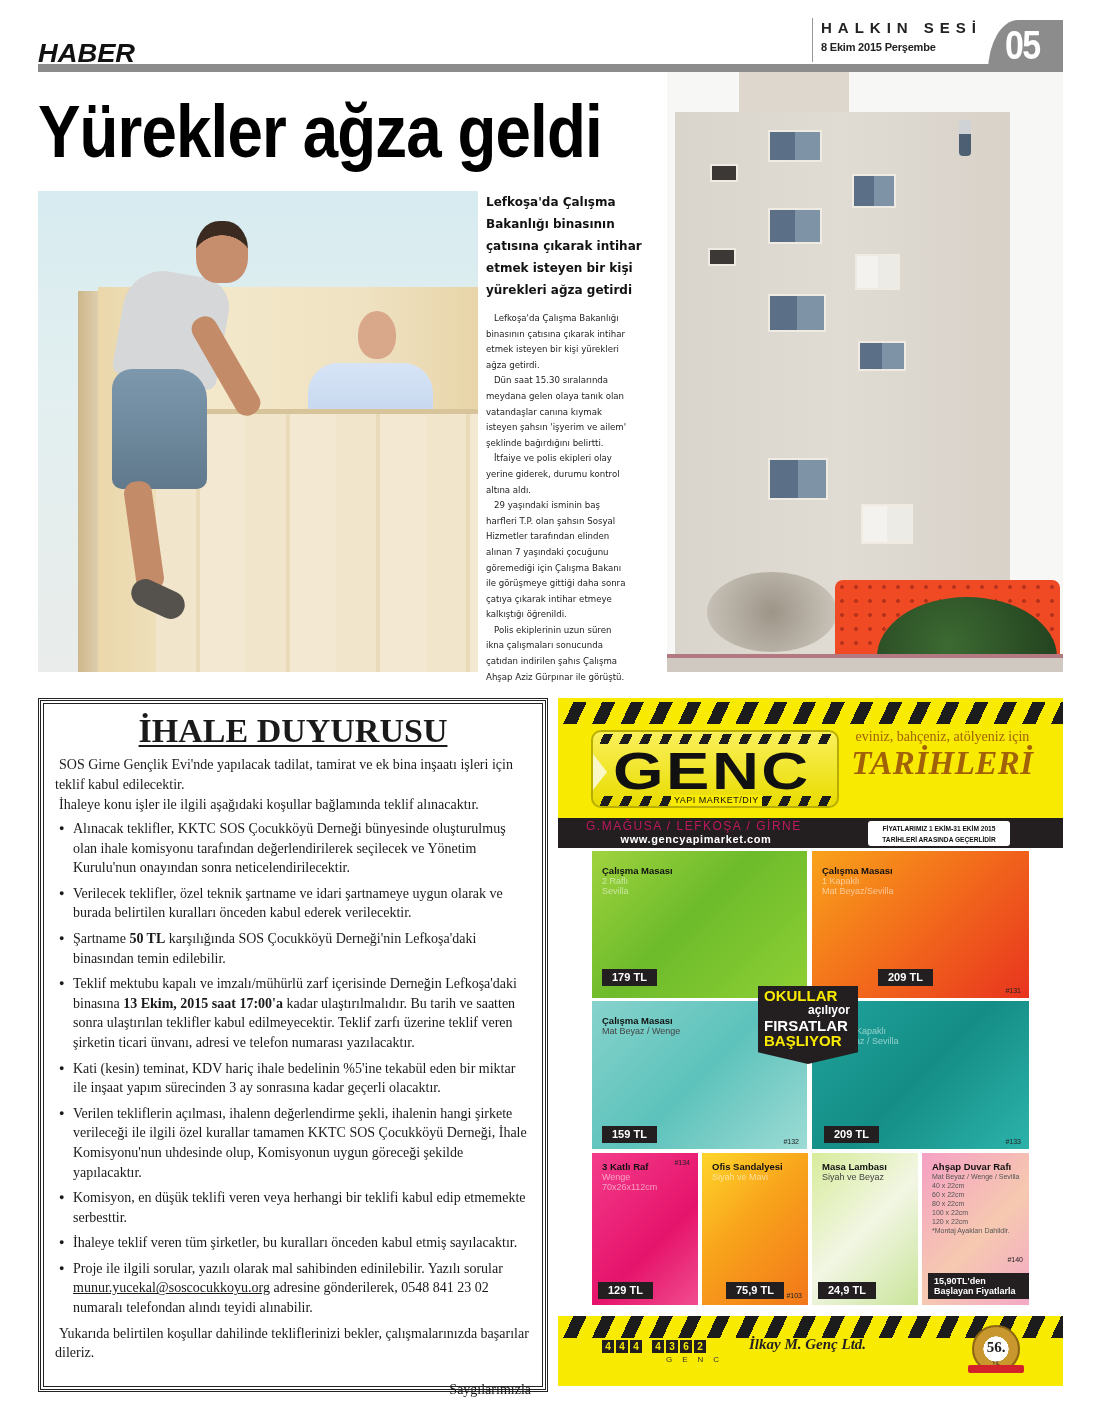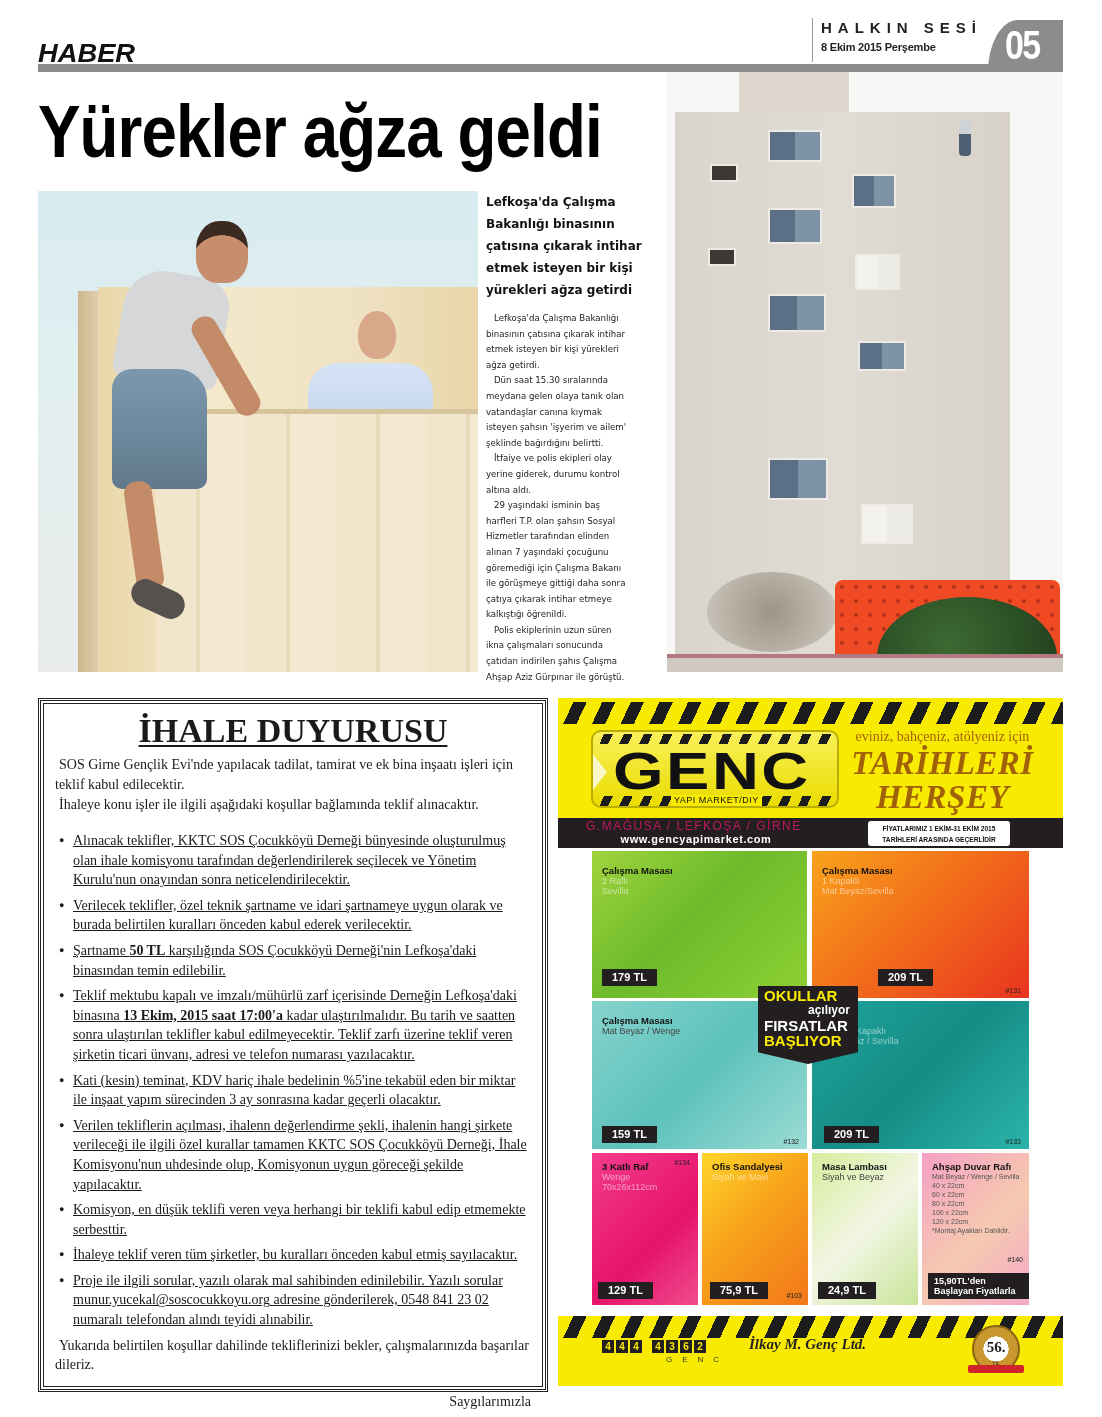--- a/index.html
+++ b/index.html
@@ -52,21 +52,21 @@
   .body-text { position: absolute; left: 486px; top: 311px; width: 172px; font-family: "DejaVu Sans", sans-serif; font-size: 8.6px; line-height: 15.6px; color: #222; }
   .body-text p { text-indent: 8px; }
   .body-text p span { white-space: nowrap; }
 
   
   .tender { position: absolute; left: 38px; top: 698px; width: 510px; height: 694px; border: 3px double #222; outline: 1px solid #222; outline-offset: -6px; padding: 10px 14px 0 14px; font-family: "Liberation Serif", serif; color: #1a1a1a; }
   .tender-title { text-align: center; font-family: "Liberation Serif", serif; font-weight: 700; font-size: 34px; line-height: 40px; }
   .tender-title span { text-decoration: underline; text-decoration-thickness: 2px; text-underline-offset: 3px; }
   .tender-intro { font-size: 14px; line-height: 20px; margin-top: 4px; }
   .tender-intro .ind { text-indent: 4px; }
-  .tender-list { list-style: none; margin-top: 16px; text-decoration: underline; }
+  .tender-list { list-style: none; margin-top: 4px; }
   .tender-list li { position: relative; padding-left: 18px; font-size: 14px; line-height: 19.6px; margin-bottom: 6px; }
   .tender-list li::before { content: "●"; position: absolute; left: 4px; top: 0; font-size: 9px; }
   .tender-list li b { font-weight: 700; }
   .tender-list li u { text-decoration: underline; }
   .tender-closing { font-size: 14px; line-height: 19.6px; text-indent: 4px; }
   .tender-sign { font-size: 14px; line-height: 19.6px; margin-top: 17px; padding-left: 4px; text-align: right; }
   .tender-sign b { font-weight: 700; }
 
   
   .ad { position: absolute; left: 558px; top: 698px; width: 505px; height: 688px; background: #fff; overflow: hidden; }
@@ -215,21 +215,20 @@
   <div class="genc-logo">
     <div class="stripe" style="top:2px;"></div>
     <div class="stripe" style="top:64px;"></div>
     <div class="arrow"></div>
     <div class="word">GENC</div>
     <div class="sub">YAPI MARKET/DIY</div>
   </div>
   <div class="ad-tagline">
     <div class="small">eviniz, bahçeniz, atölyeniz için</div>
     <div class="big">TARİHLERİ</div>
-    <div class="big">HERŞEY</div>
   </div>
   <div class="ad-bar"></div>
   <div class="ad-cities">G.MAĞUSA / LEFKOŞA / GİRNE</div>
   <div class="ad-url">www.gencyapimarket.com</div>
   <div class="ad-validity">
     <div>FİYATLARIMIZ 1 EKİM-31 EKİM 2015</div>
     <div>TARİHLERİ ARASINDA GEÇERLİDİR</div>
   </div>
 
   <div id="tiles">
@@ -263,21 +262,21 @@
       <div class="tile t134">
         <div class="t-title" style="top: 8px;">3 Katlı Raf</div>
         <div class="t-sub" style="top: 19px;">Wenge</div>
         <div class="t-sub" style="top: 29px;">70x26x112cm</div>
         <div class="t-price" style="left:6px;bottom:6px;">129 TL</div>
         <div class="t-code" style="right:8px;top:6px;">#134</div>
       </div>
       <div class="tile t103">
         <div class="t-title" style="top: 8px;">Ofis Sandalyesi</div>
         <div class="t-sub" style="top: 19px;">Siyah ve Mavi</div>
-        <div class="t-price" style="left:8px;bottom:6px;">75,9 TL</div>
+        <div class="t-price" style="left:24px;bottom:6px;">75,9 TL</div>
         <div class="t-code" style="right:6px;bottom:6px;">#103</div>
       </div>
       <div class="tile tlamp">
         <div class="t-title" style="top: 8px;">Masa Lambası</div>
         <div class="t-sub dark" style="top: 19px;">Siyah ve Beyaz</div>
         <div class="t-price" style="left:6px;bottom:6px;">24,9 TL</div>
       </div>
       <div class="tile t140">
         <div class="t-title" style="top: 8px;">Ahşap Duvar Rafı</div>
         <div class="t-sub dark" style="top: 19px; font-size: 7px; line-height: 9px; color: rgb(85, 85, 85);">Mat Beyaz / Wenge / Sevilla</div>

